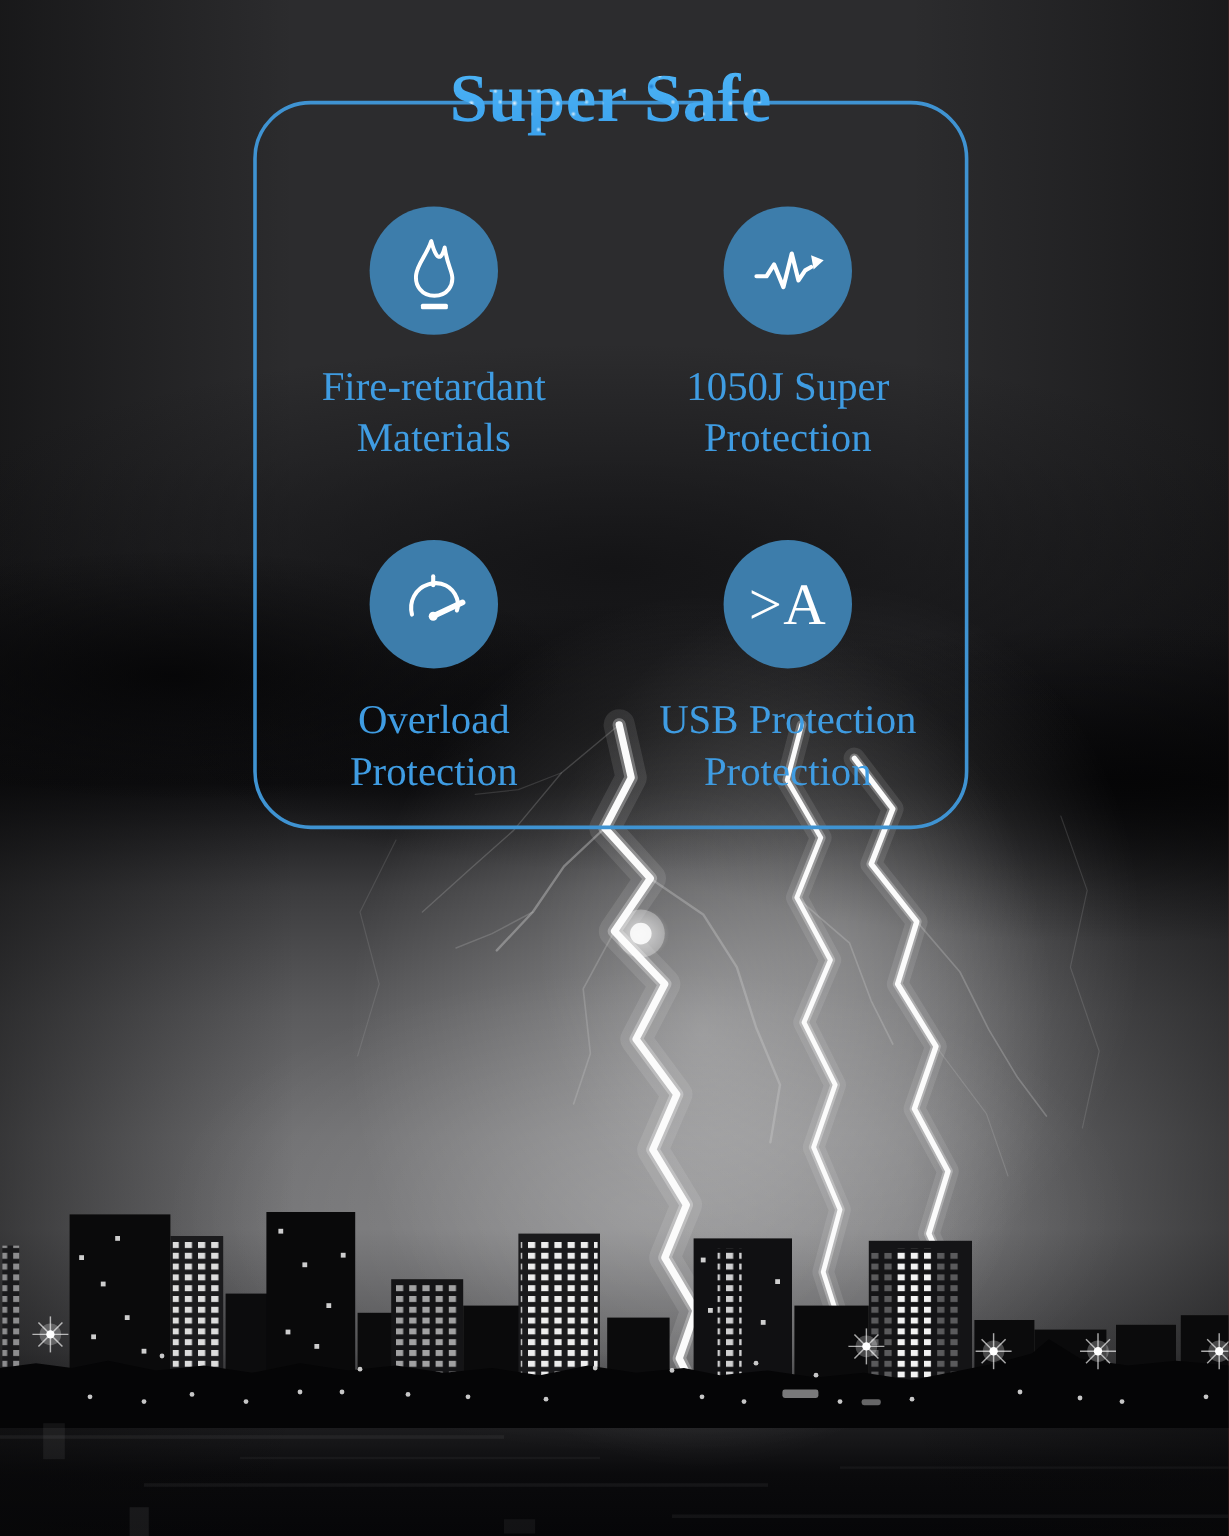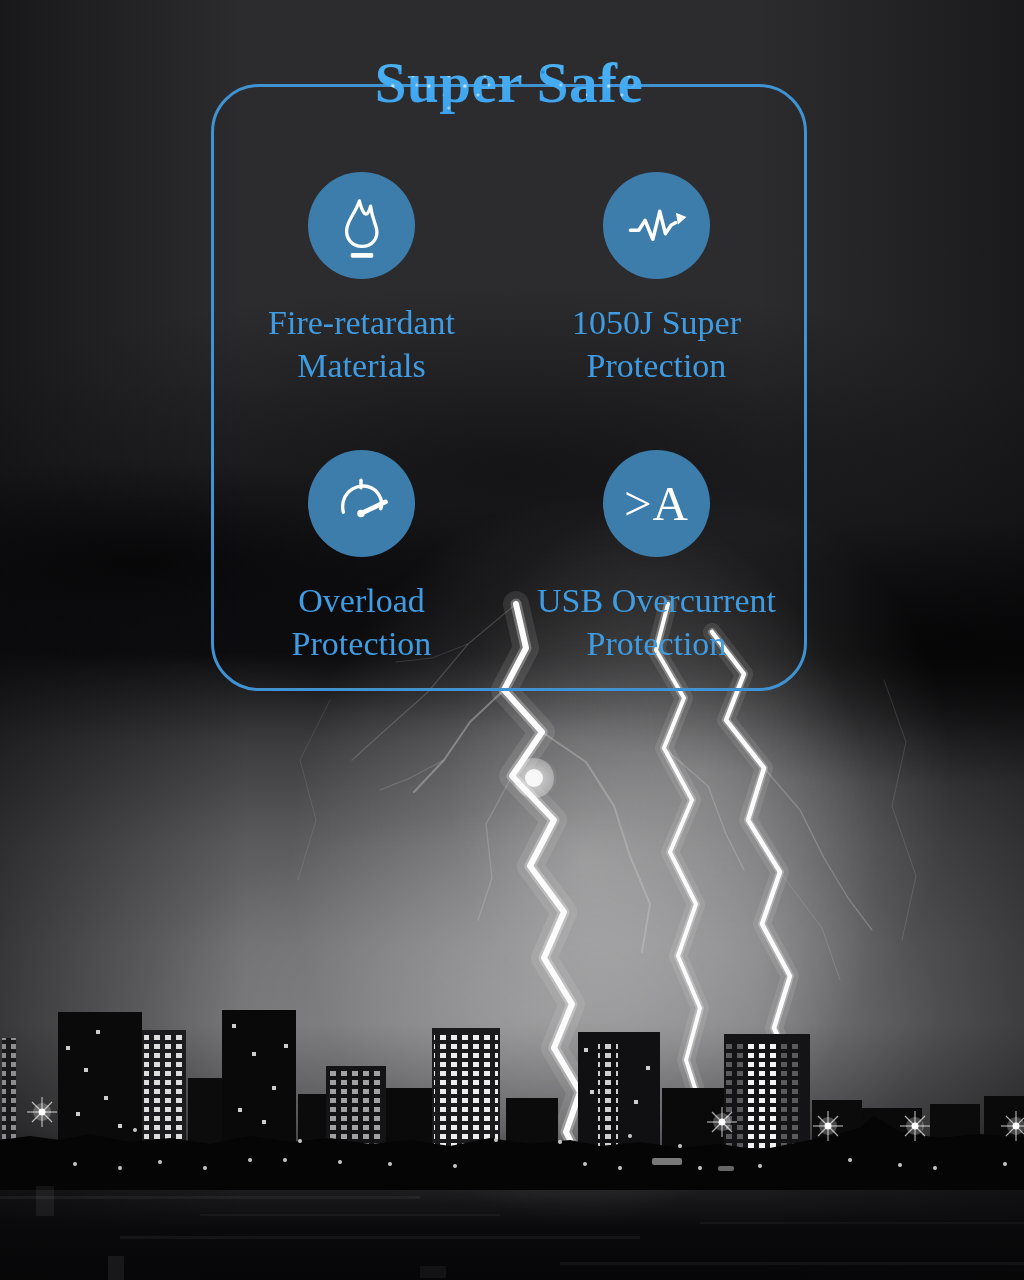--- a/index.html
+++ b/index.html
@@ -290,20 +290,20 @@
           <span>Overload</span>
           <span>Protection</span>
         </div>
       </div>
 
       <div class="feature">
         <div class="circle">
           <span class="icon-text">&gt;A</span>
         </div>
         <div class="label">
-          <span>USB Overcurrent</span>
+          <span>USB Protection</span>
           <span>Protection</span>
         </div>
       </div>
 
     </div>
   </section>
 </div>
 
 </body></html>

